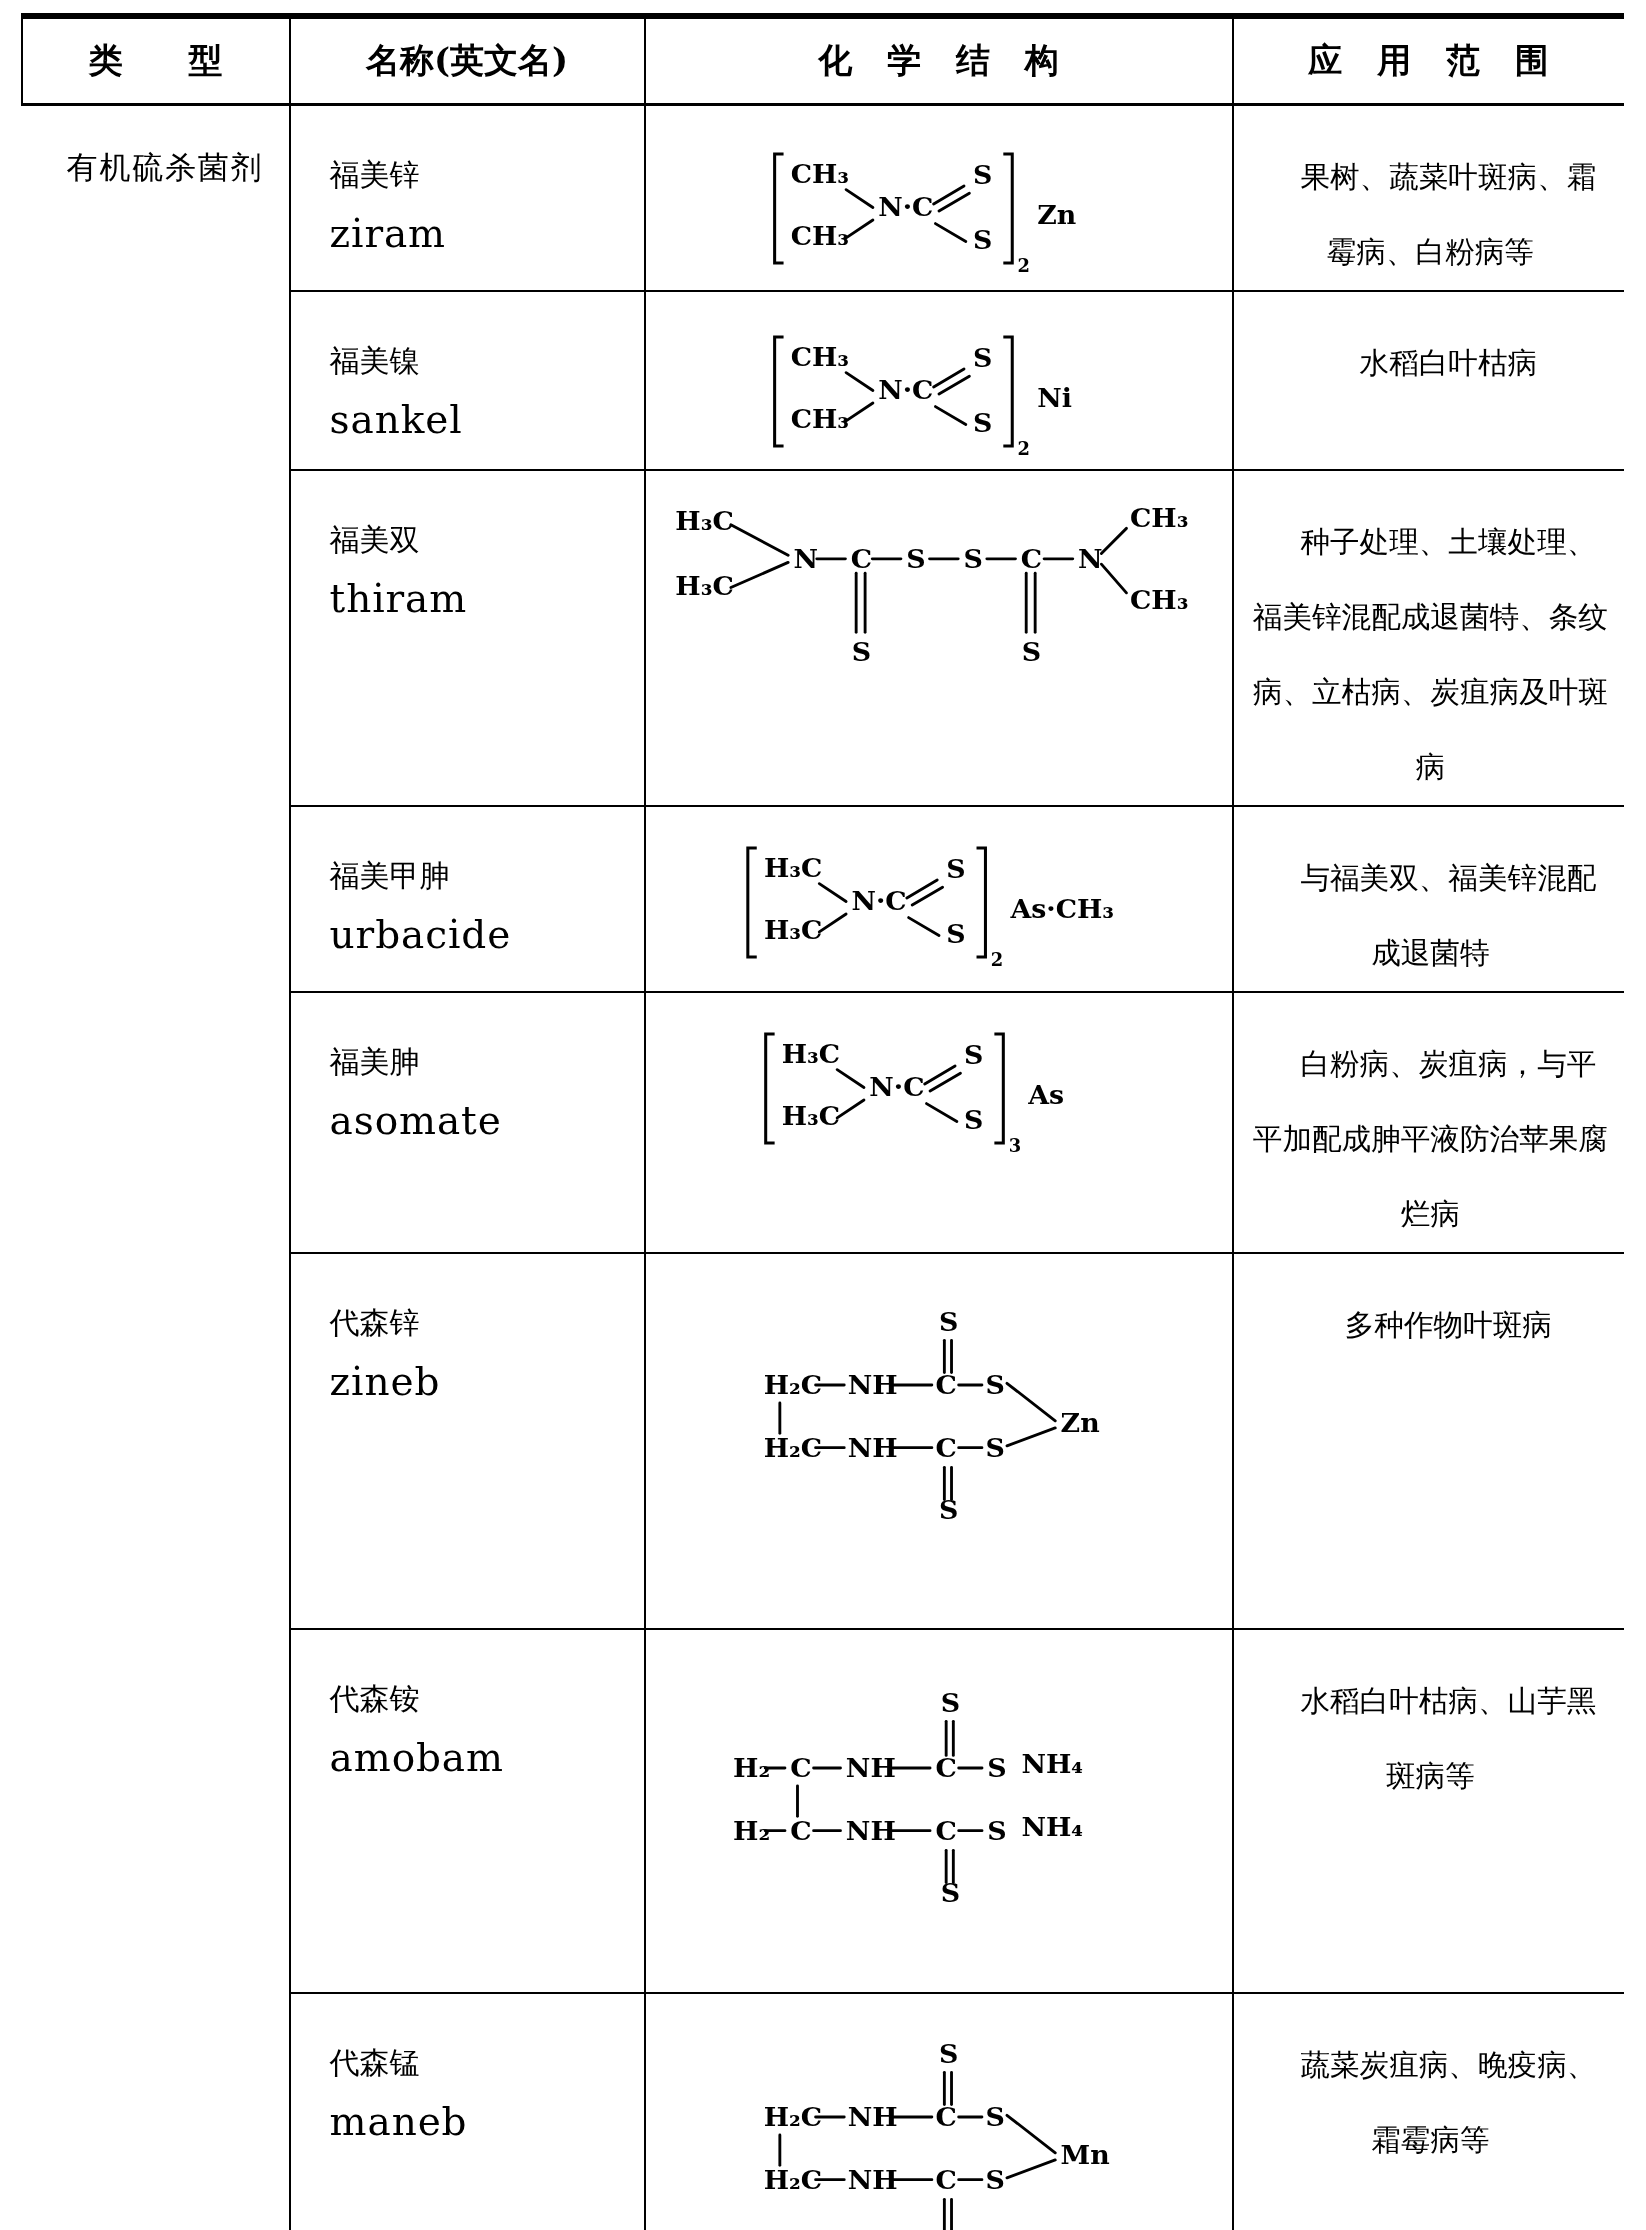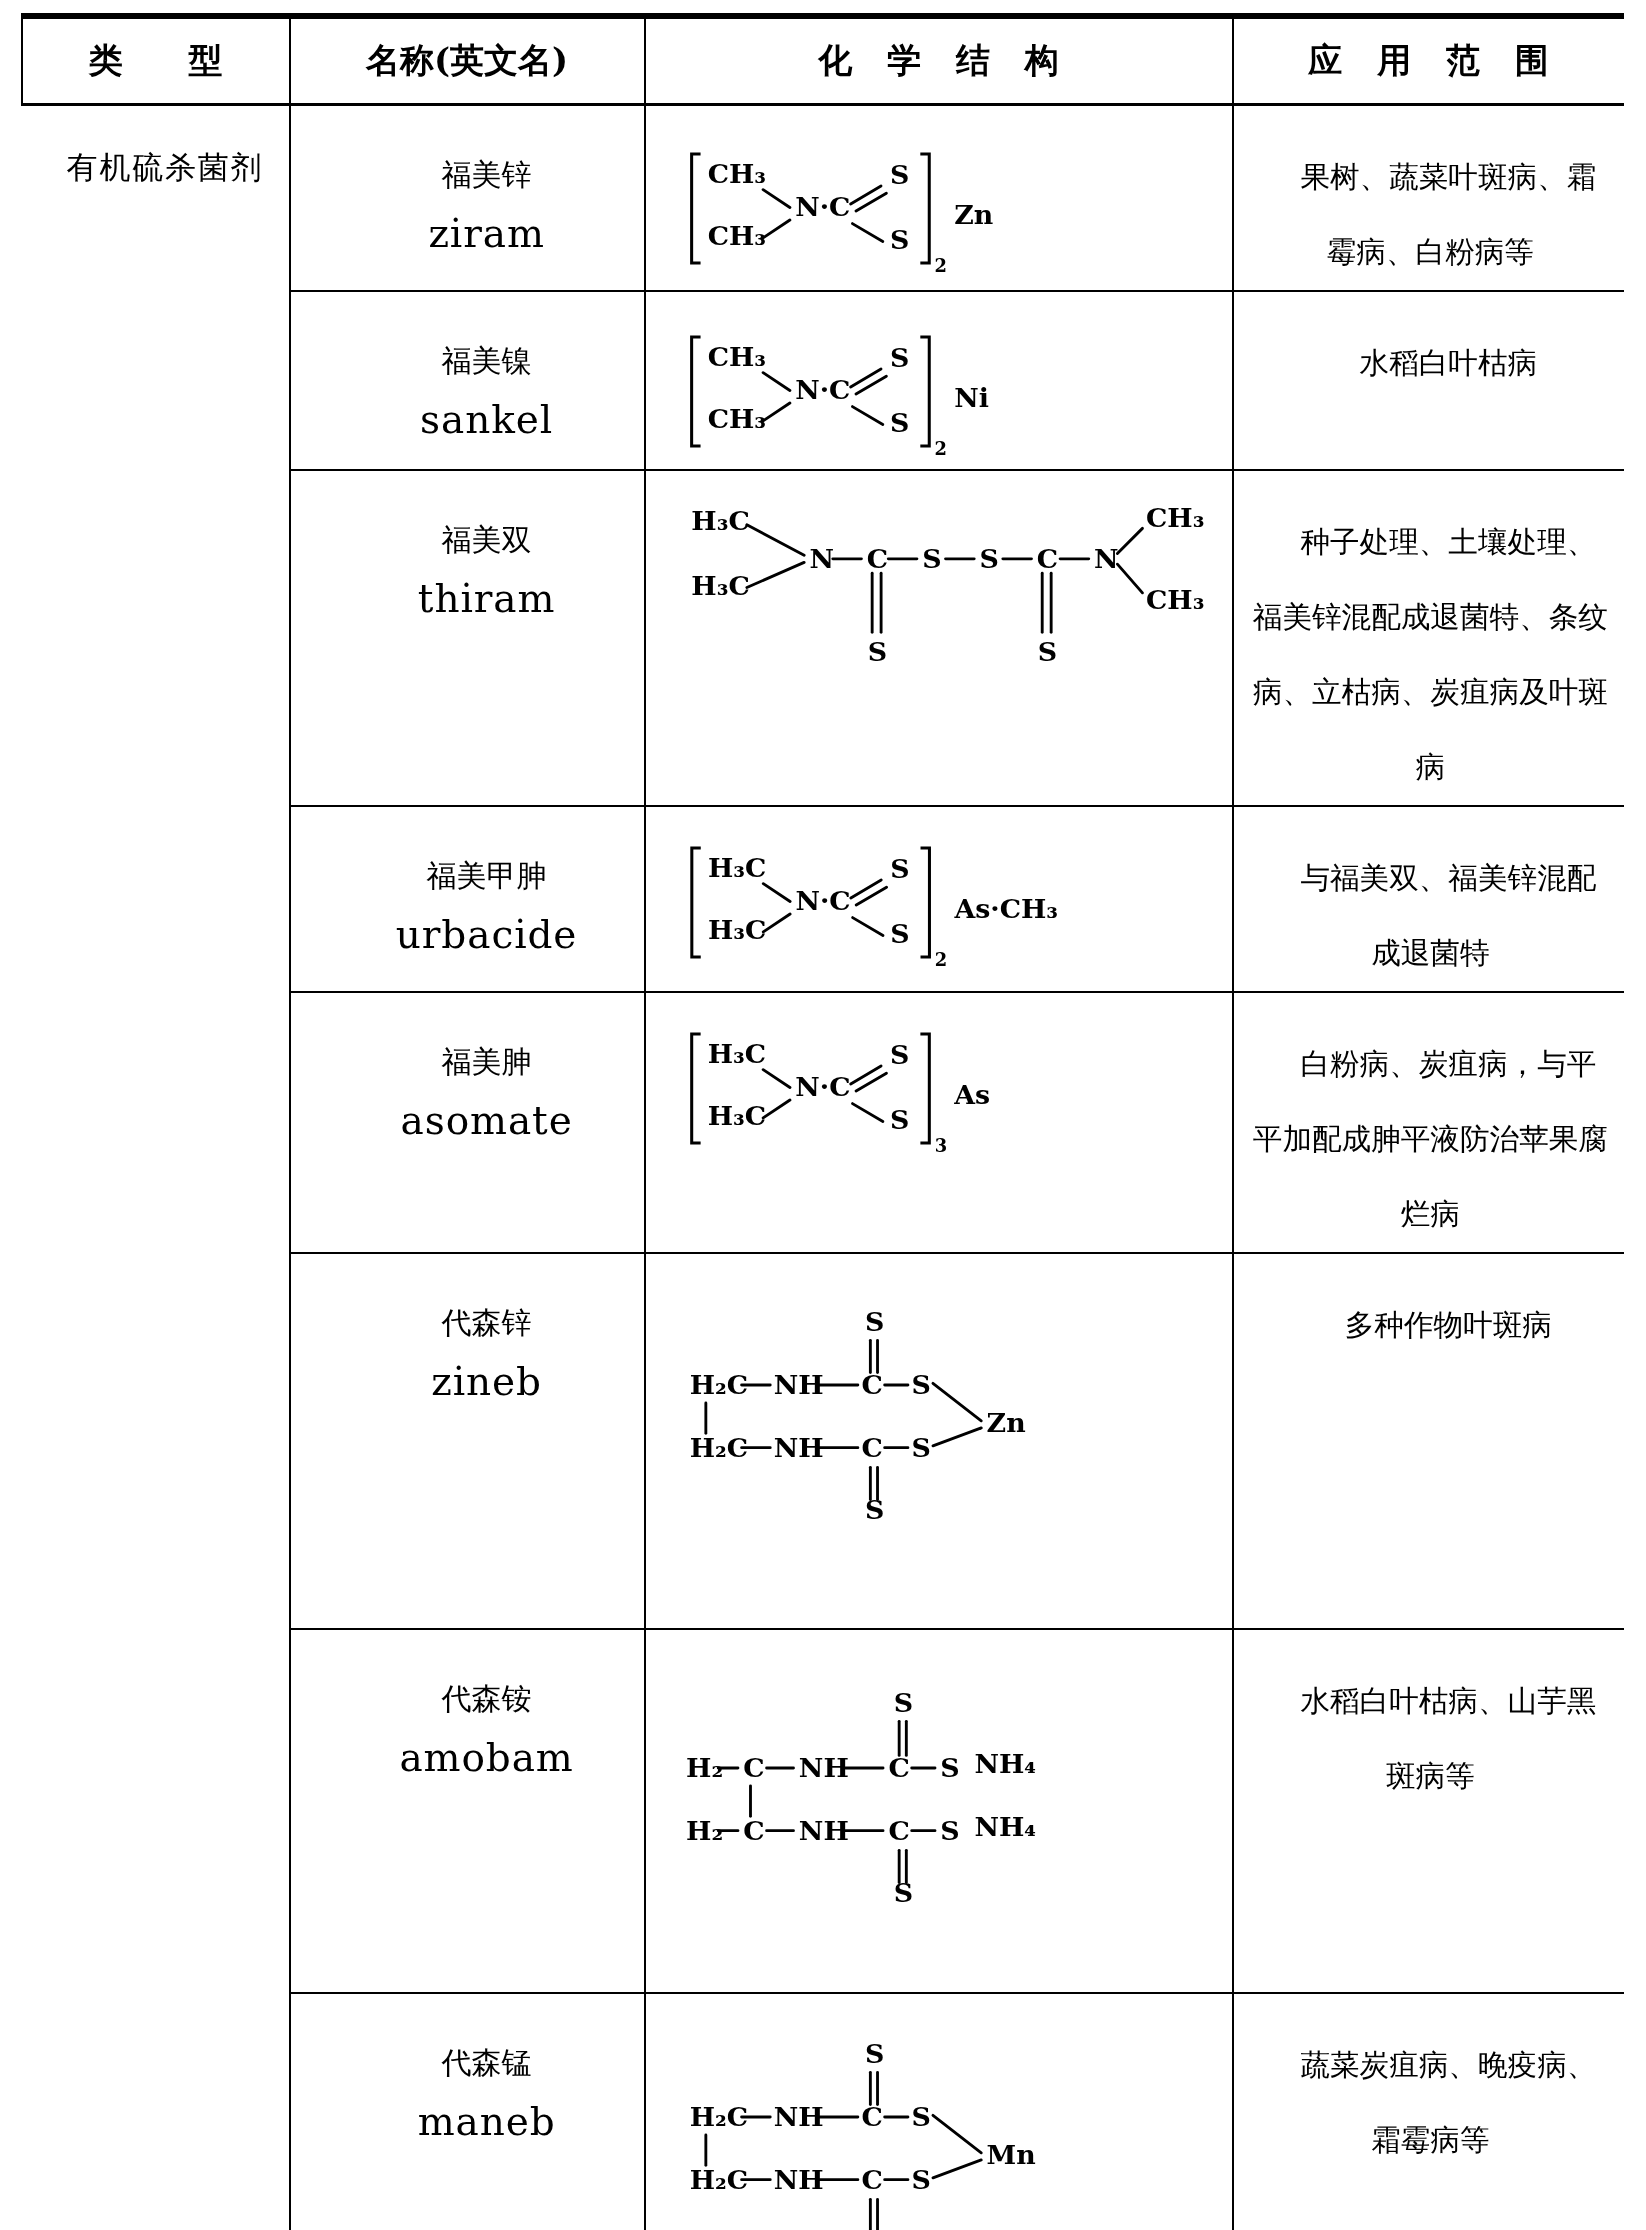--- a/index.html
+++ b/index.html
@@ -10,25 +10,25 @@
         border-top:6.3px solid #000;border-bottom:6.3px solid #000;}
   th,td{vertical-align:top;padding:0;}
   th{border-bottom:3.6px solid #000;font-size:34px;font-weight:bold;
      text-align:center;vertical-align:middle;word-spacing:23px;}
   th.wide{word-spacing:54px;}
   th.bl{border-left:2.7px solid #000;}
   .vr{border-right:2.7px solid #000;}
   tbody td{border-bottom:2.7px solid #000;}
   tbody tr.last td, td.cat{border-bottom:none;}
   td.cat{font-size:31px;padding:41px 0 0 45px;letter-spacing:1.8px;}
-  td.name{padding:39px 0 0 39px;font-size:30px;line-height:59px;text-align:center;}
+  td.name{padding:39px 0 0 39px;font-size:30px;line-height:59px;}
   .name-en{font-size:39px;letter-spacing:0.9px;}
   td.app{padding:34px 12.5px 0 16px;font-size:29.6px;line-height:75px;
          text-indent:36px;text-align:center;}
-  td.struct{padding-left:40px;}
+  td.struct{text-align:center;}
   .sbox{display:inline-block;position:relative;}
   svg{display:block;}
   svg .bond{stroke:#000;stroke-width:3.2;stroke-linecap:round;}
   svg .bracket{fill:none;stroke:#000;stroke-width:3.4;stroke-linejoin:miter;}
   svg text{font-family:"DejaVu Serif", serif;font-weight:bold;font-size:30px;}
   svg text.sub{font-size:20px;}
   
   .p1{padding-top:39px;} .p2{padding-top:36px;} .p3{padding-top:18px;}
   .p4{padding-top:32px;} .p5{padding-top:32px;} .p6{padding-top:47px;}
   .p7{padding-top:50px;} .p8{padding-top:39px;} .p9{padding-top:21.5px;}

